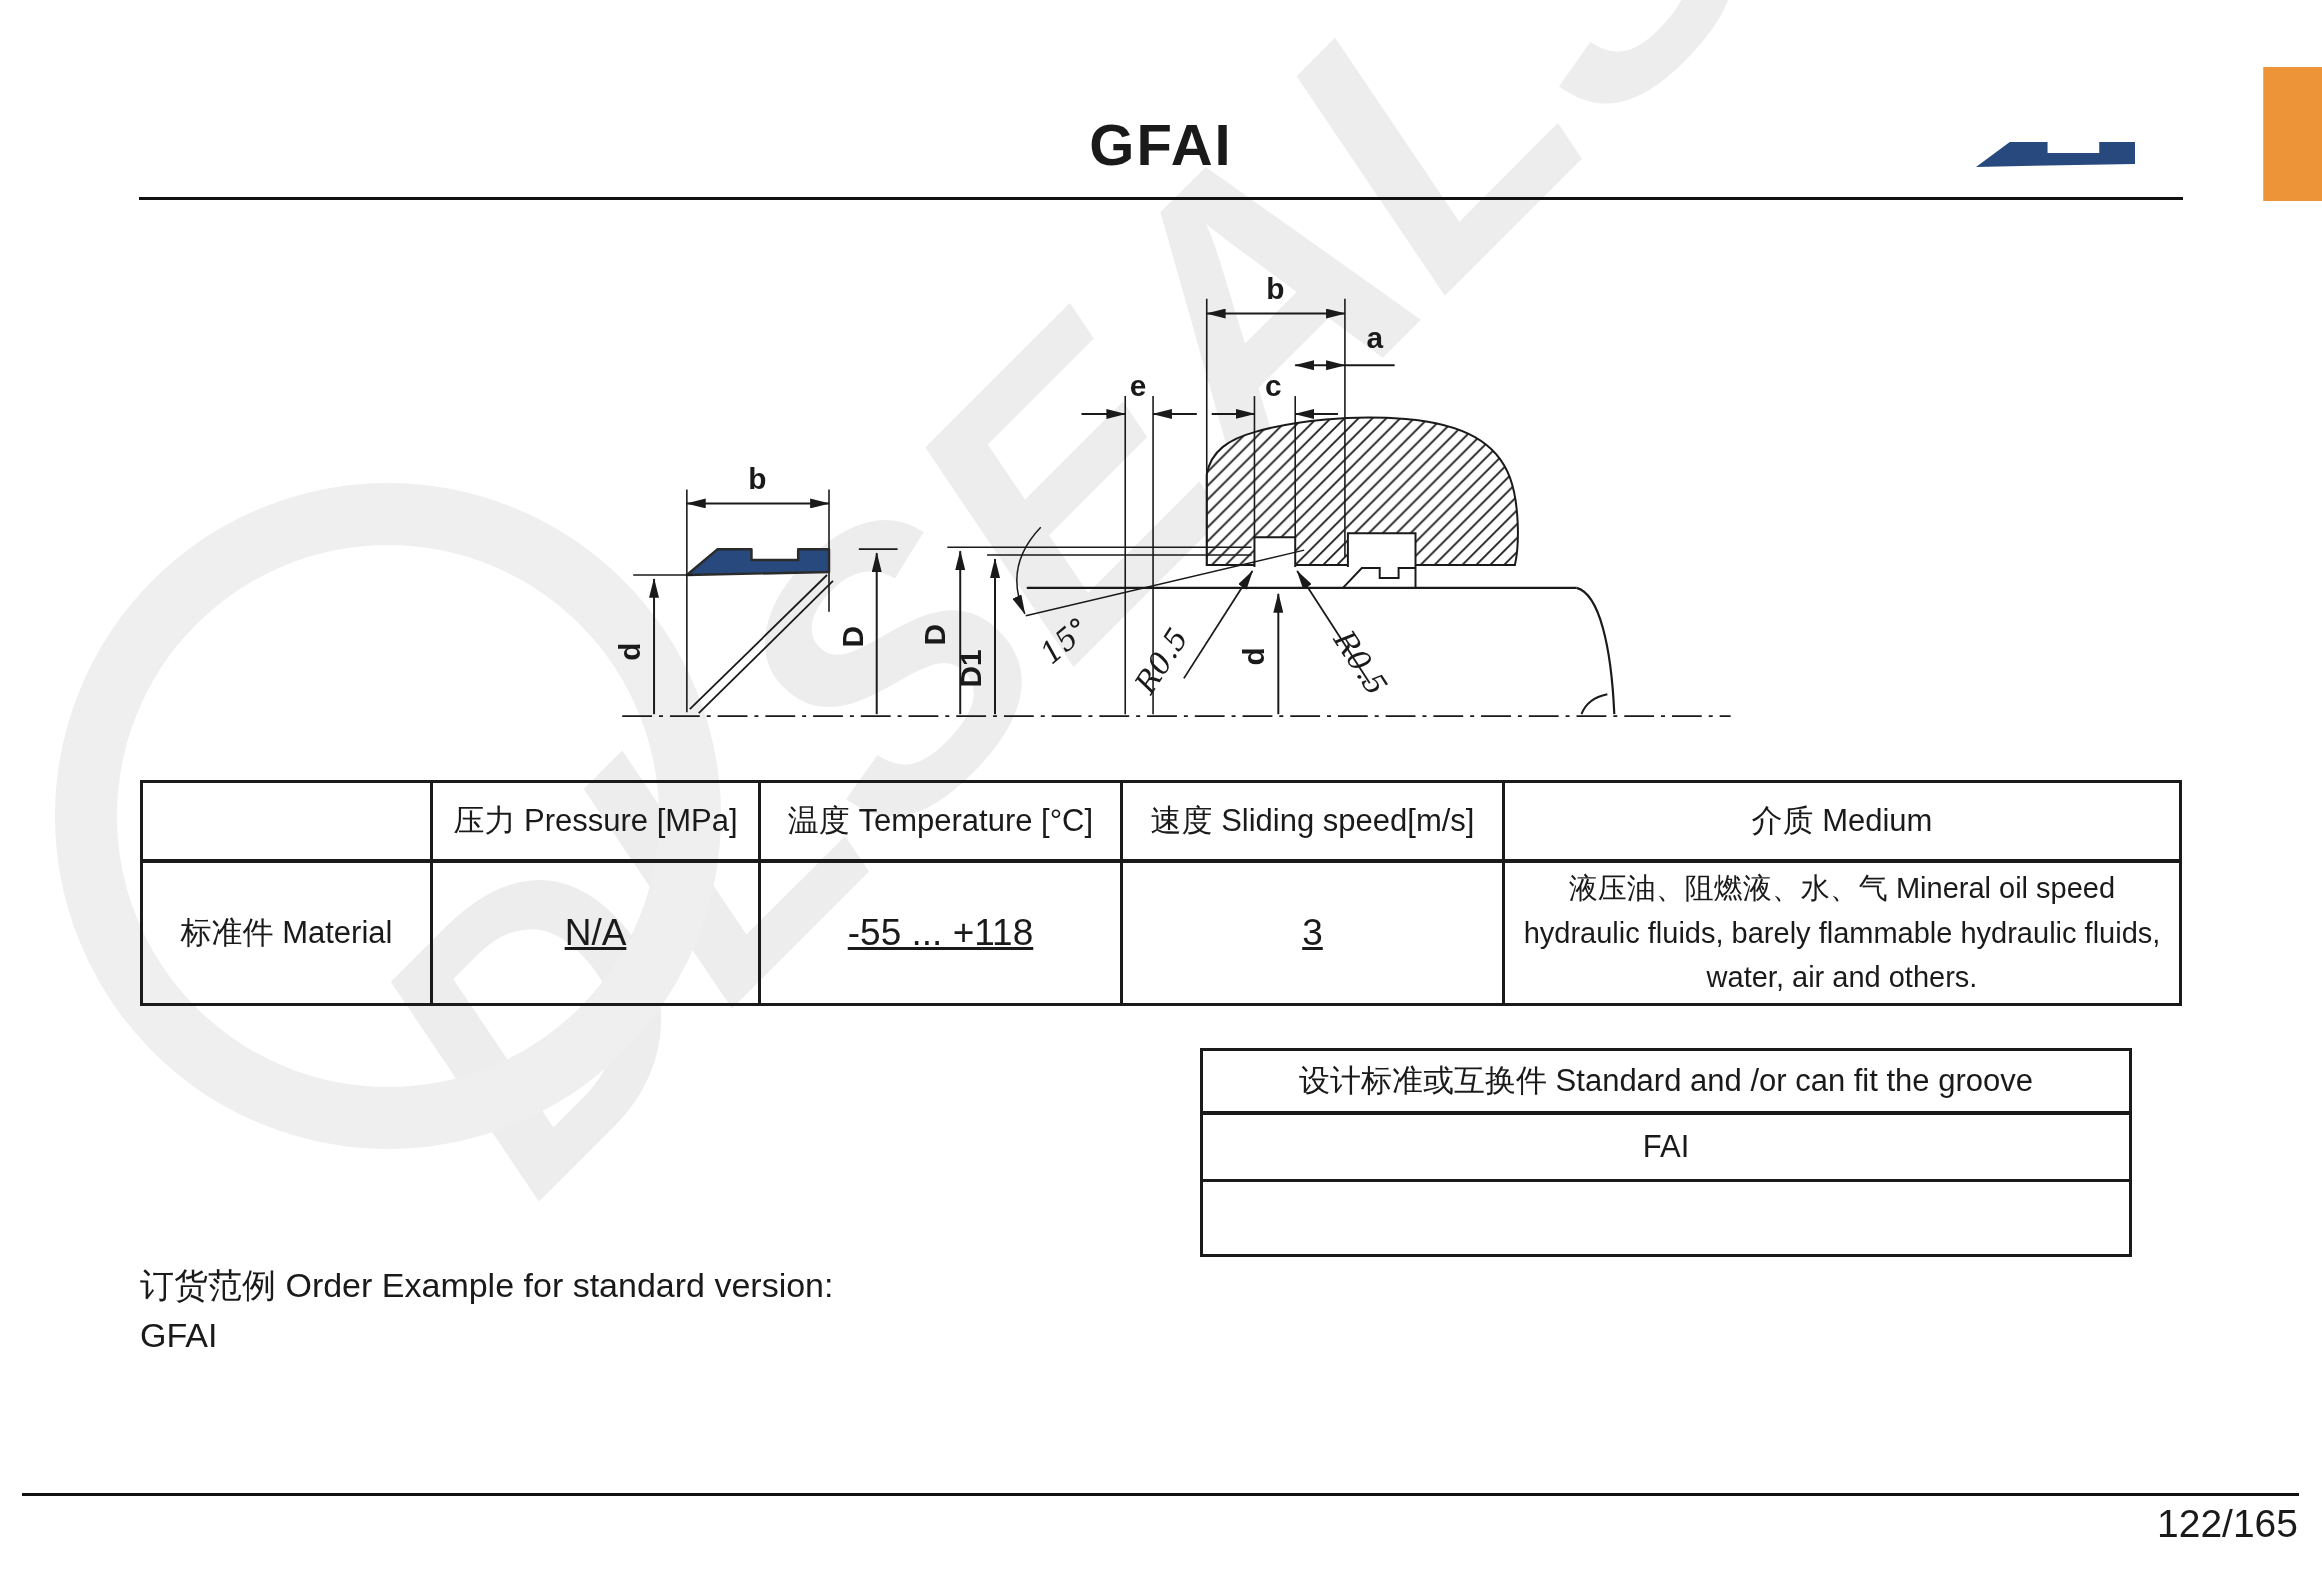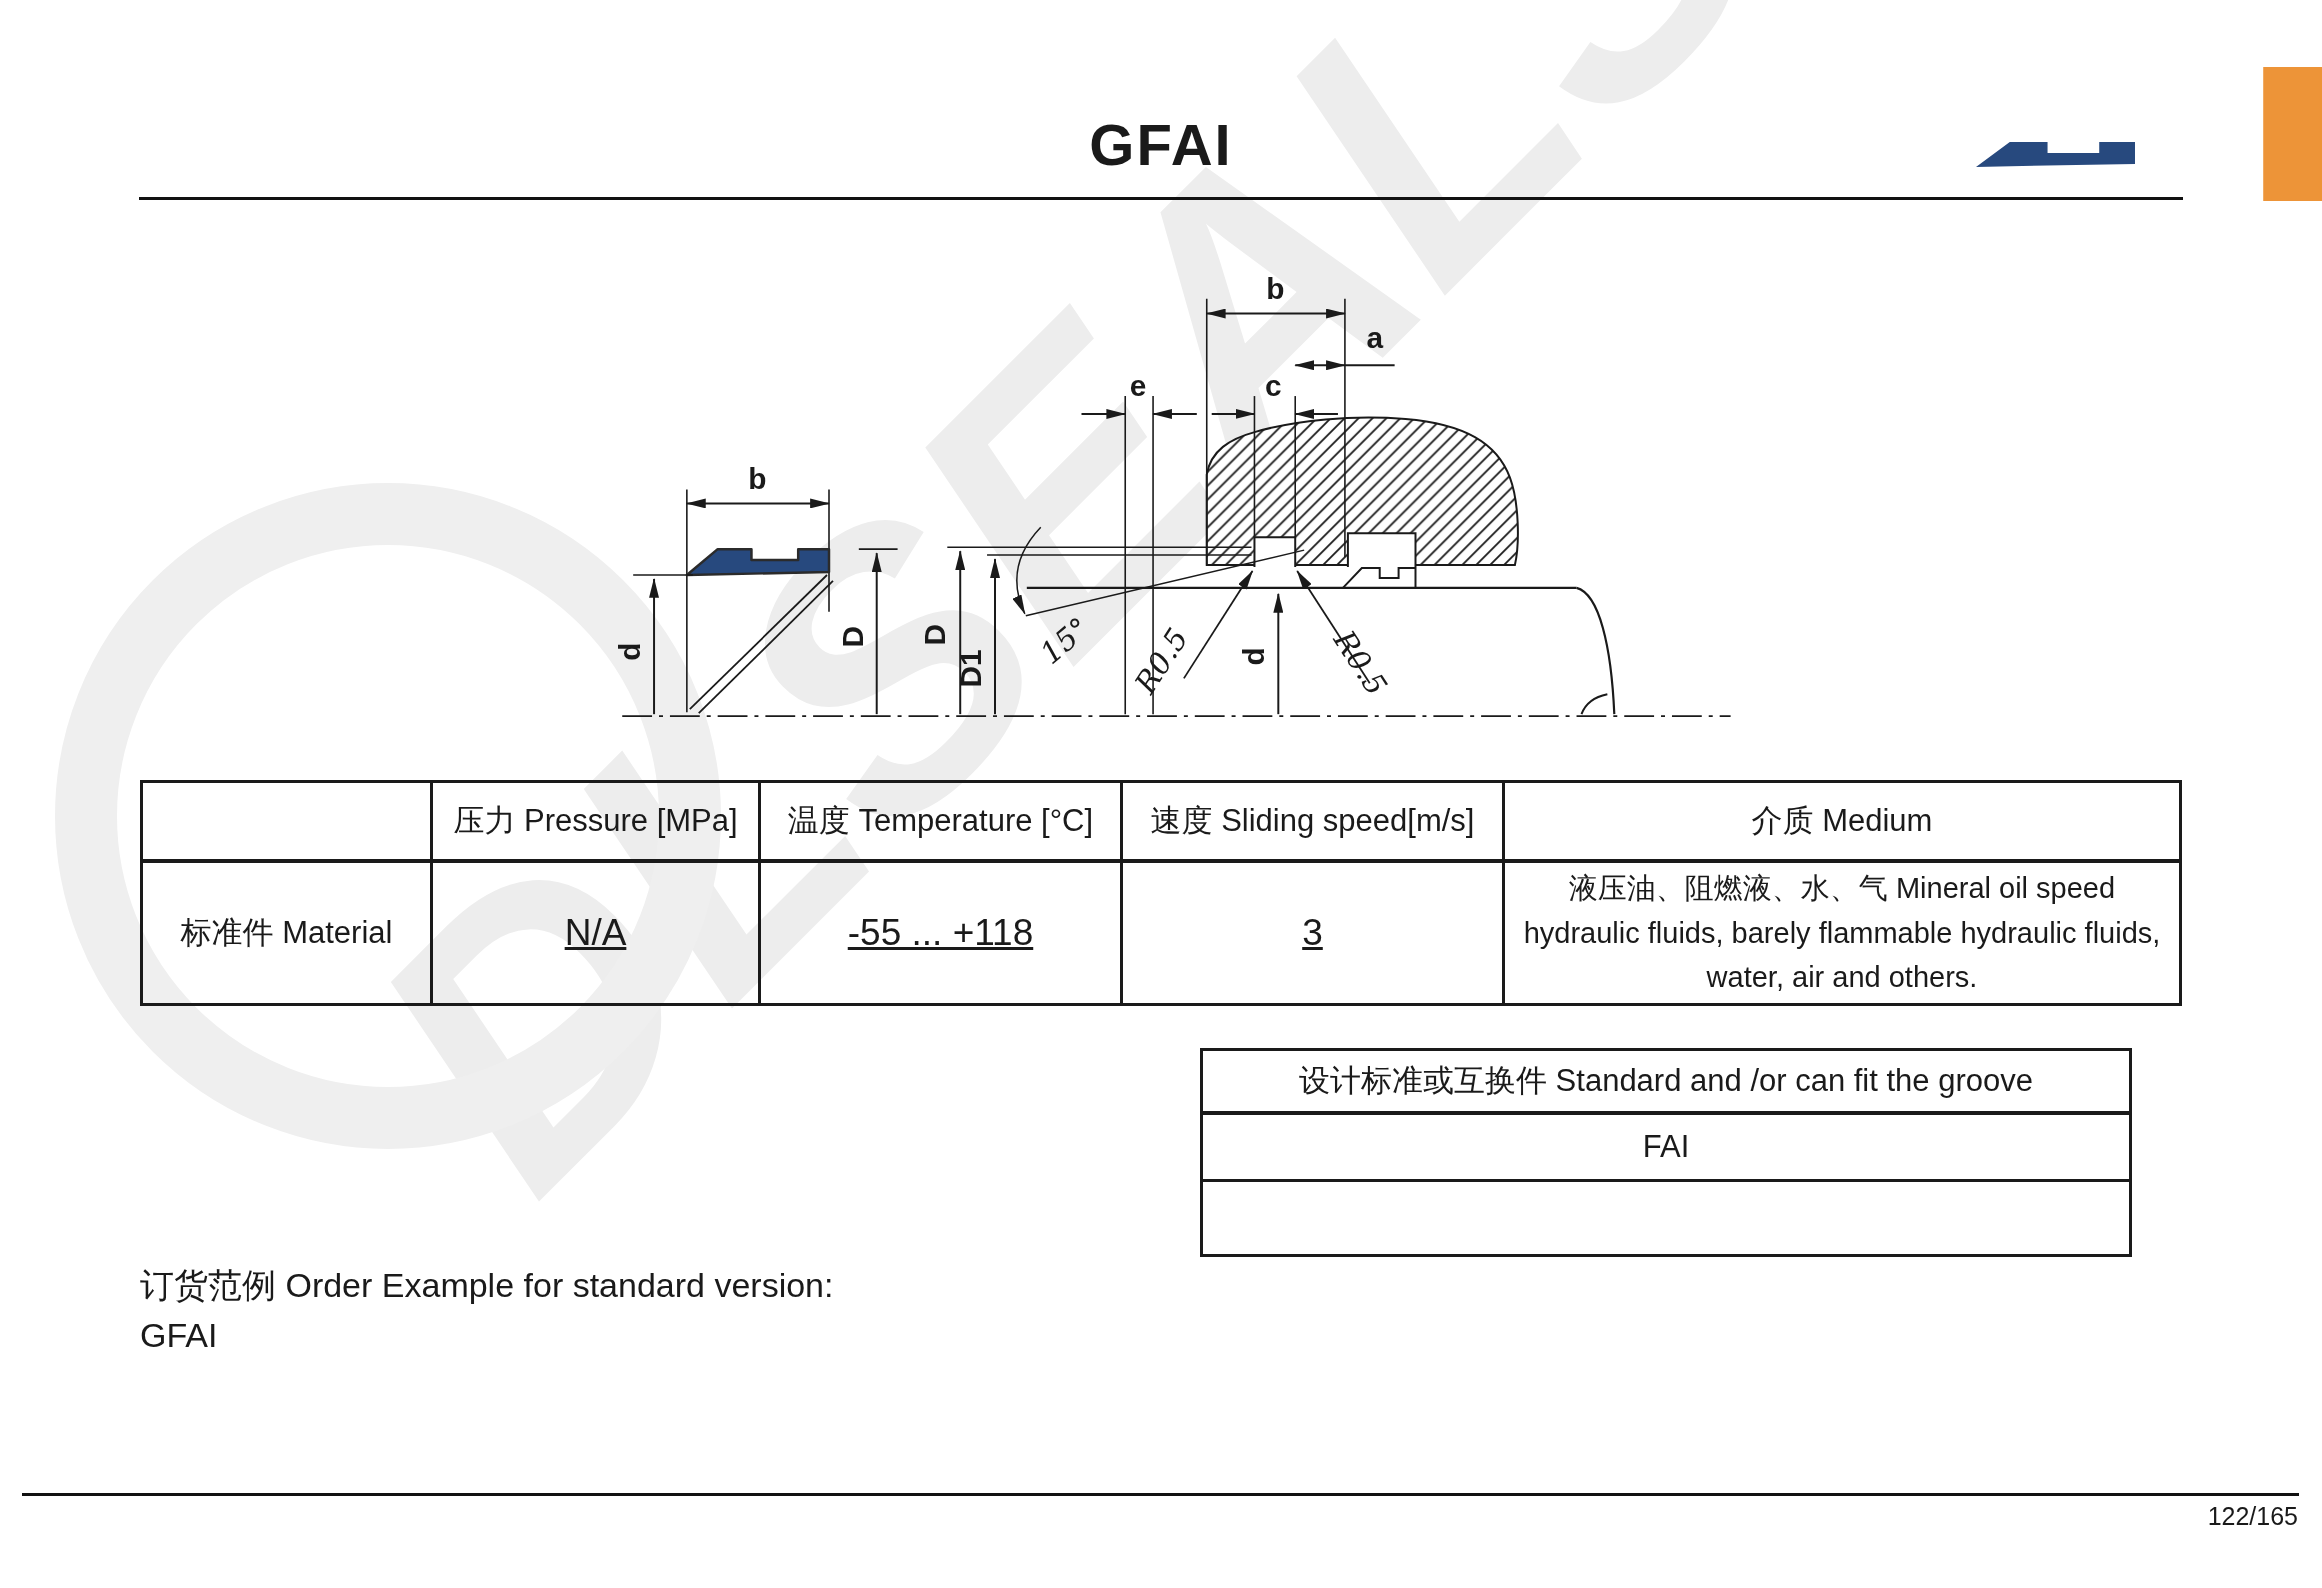--- a/index.html
+++ b/index.html
@@ -36,21 +36,21 @@
   .t-mat .ttl{height:62px;border-bottom-width:4px;}
   .t-mat .r td{height:68px;}
   .t-grv{left:1200px;top:1048px;width:932px;}
   .t-grv td{font-size:31px;}
   .t-grv .ttl{height:58px;border-bottom-width:4px;}
   .t-grv .r1 td{height:62px;}
   .t-grv .r2 td{height:70px;}
   
   .order{position:absolute;left:140px;top:1260px;font-size:34px;line-height:50px;z-index:2;}
   .frule{position:absolute;left:22px;top:1493px;width:2277px;height:3px;background:#111;z-index:2;}
-  .pageno{position:absolute;right:24px;top:1502px;font-size:25px;z-index:2;}
+  .pageno{position:absolute;right:24px;top:1502px;font-size:39px;z-index:2;}
 </style>
 </head>
 <body>
 
 <div class="page">
 
   <div class="wm-text">DLSEALS</div>
   <div class="wm-ring"></div>
 
   <div class="title">GFAI</div>

